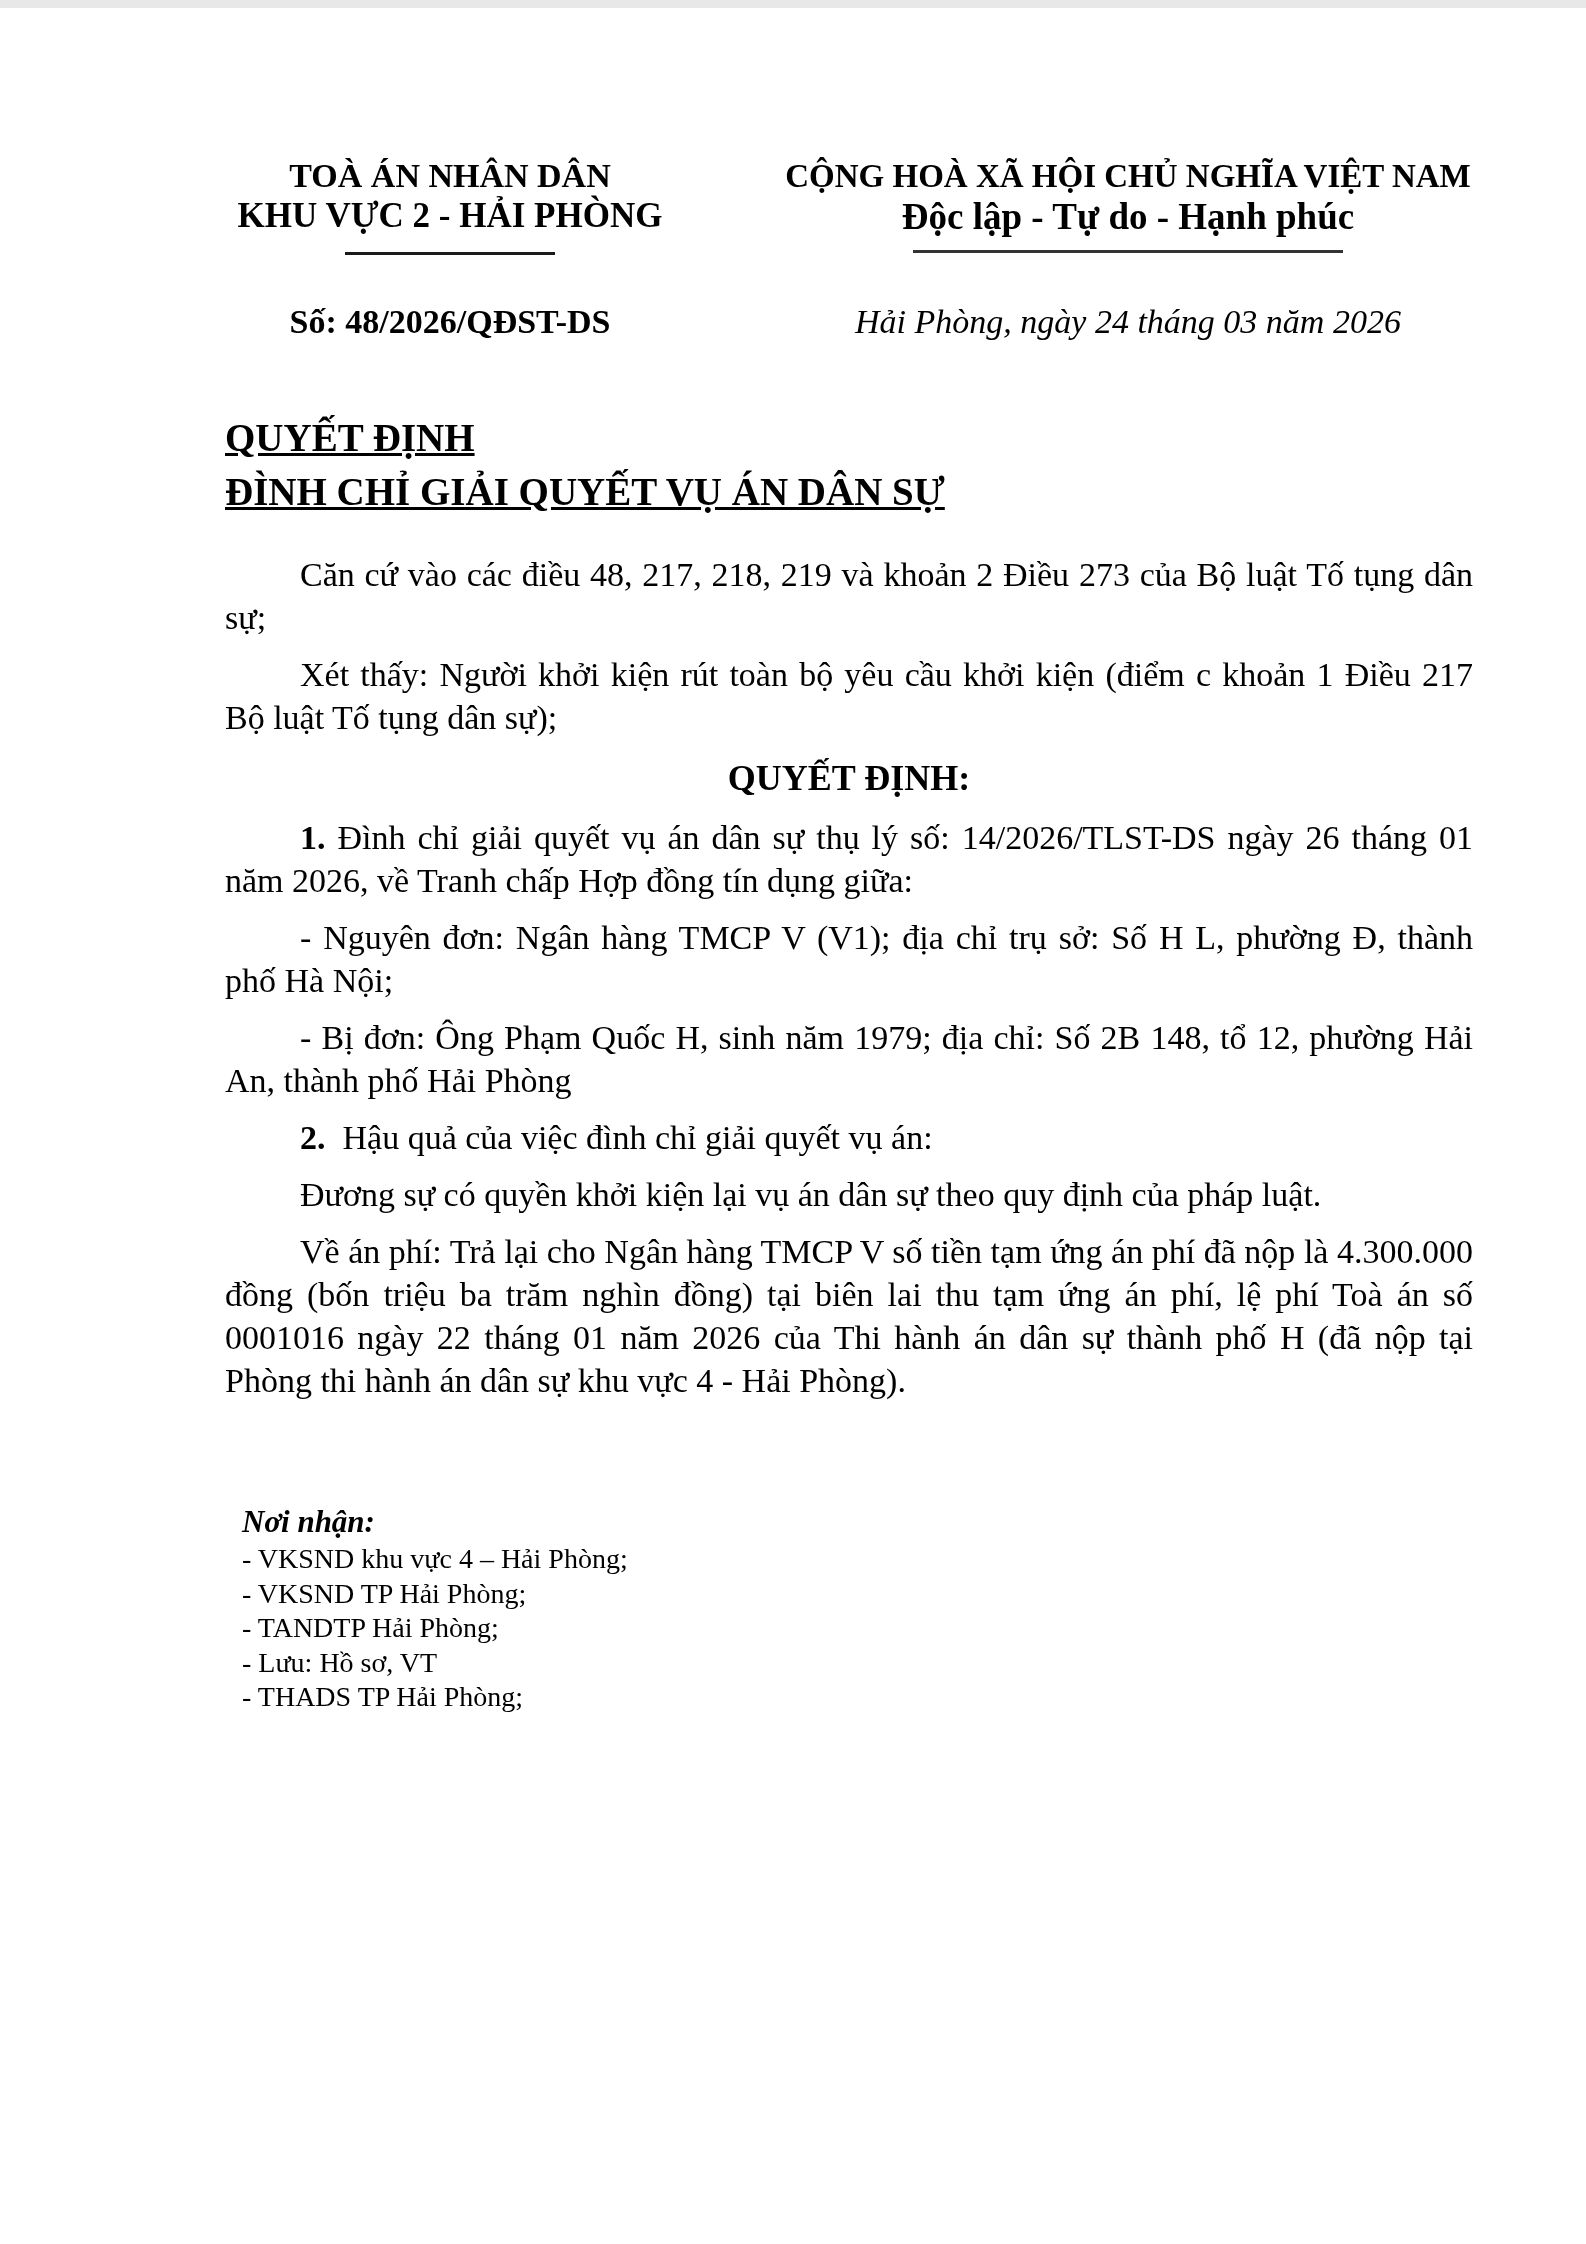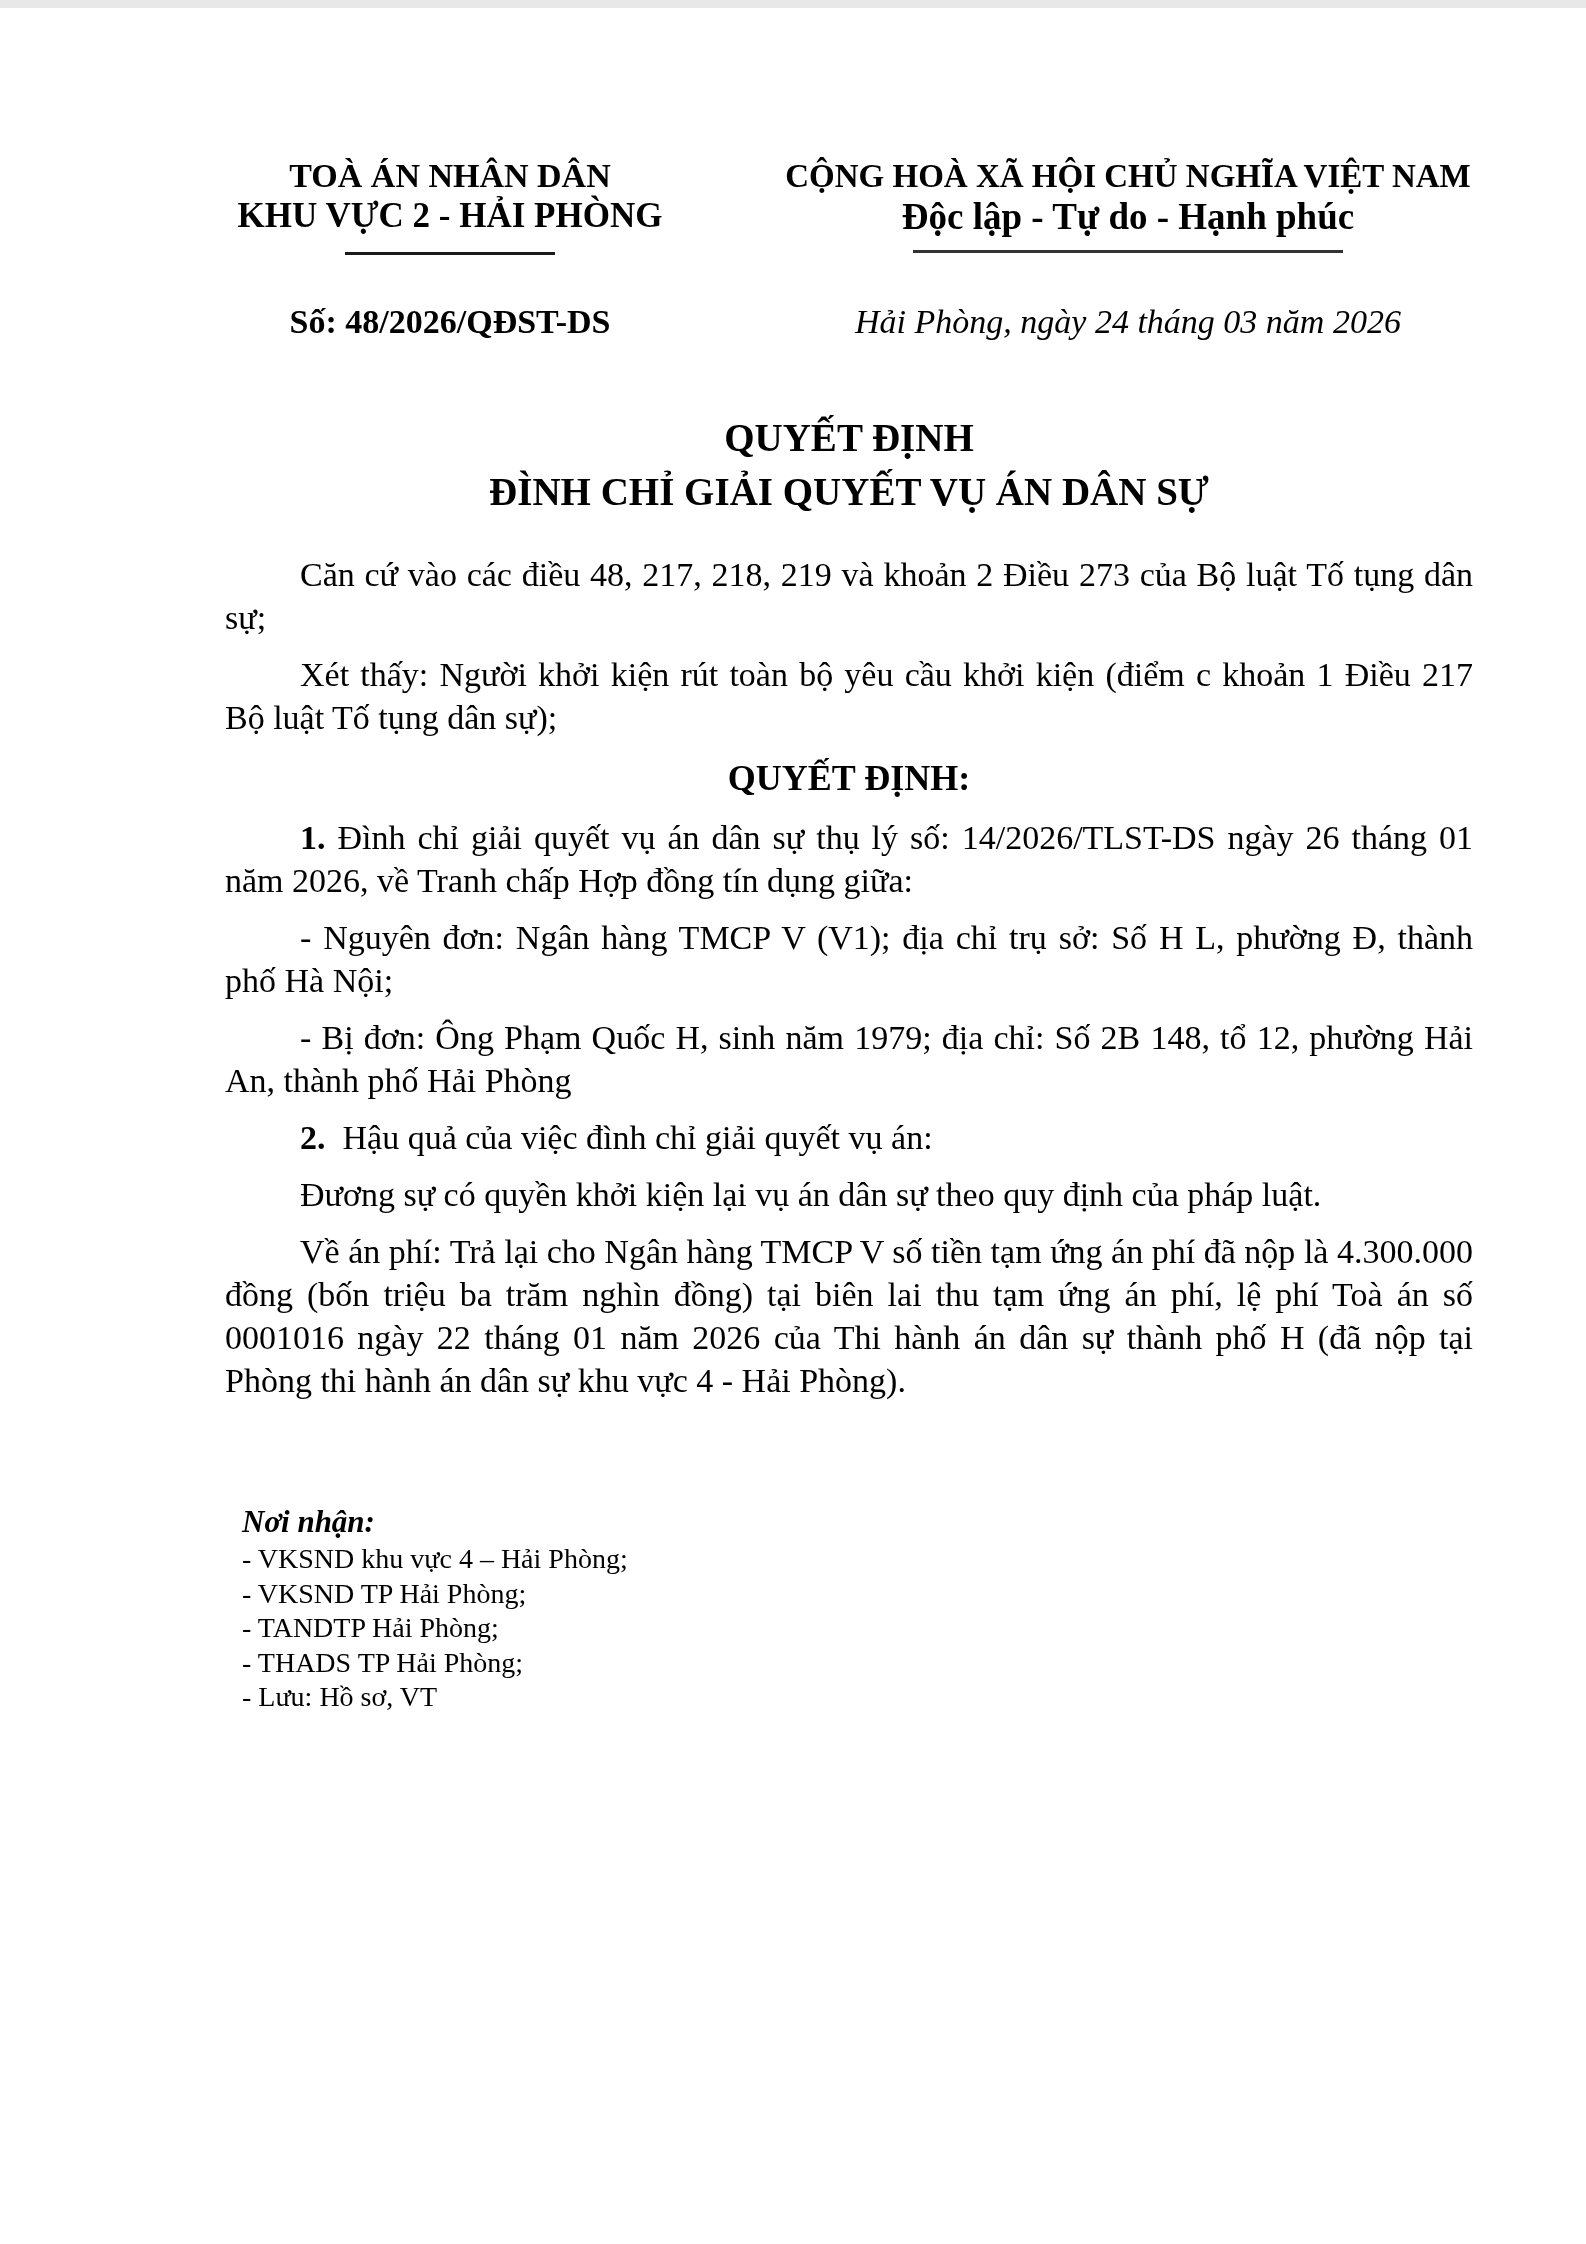--- a/index.html
+++ b/index.html
@@ -89,21 +89,21 @@
     text-align: center;
     font-style: italic;
     font-size: 34px;
     line-height: 42px;
     white-space: nowrap;
   }
 
   
   .doc-title {
     margin-top: 68px;
-    text-align: center;
+    text-decoration: underline;
   }
   .doc-title-line1 {
     font-weight: bold;
     font-size: 39px;
     line-height: 54px;
   }
   .doc-title-line2 {
     font-weight: bold;
     font-size: 39px;
     line-height: 54px;
@@ -204,20 +204,20 @@
         <p class="para">Về án phí: Trả lại cho Ngân hàng TMCP V số tiền tạm ứng án phí đã nộp là 4.300.000 đồng (bốn triệu ba trăm nghìn đồng) tại biên lai thu tạm ứng án phí, lệ phí Toà án số 0001016 ngày 22 tháng 01 năm 2026 của Thi hành án dân sự thành phố H (đã nộp tại Phòng thi hành án dân sự khu vực 4 - Hải Phòng).</p>
       </div>
 
     <div class="footer-row">
       <div class="footer-left">
         <div class="recipients-label">Nơi nhận:</div>
         <div>
             <div class="recipient">- VKSND khu vực 4 – Hải Phòng;</div>
             <div class="recipient">- VKSND TP Hải Phòng;</div>
             <div class="recipient">- TANDTP Hải Phòng;</div>
+            <div class="recipient">- Lưu: Hồ sơ, VT</div>
             <div class="recipient">- THADS TP Hải Phòng;</div>
-            <div class="recipient">- Lưu: Hồ sơ, VT</div>
           </div>
       </div>
     </div>
 
   </div>
 </div>
 
 </body></html>

